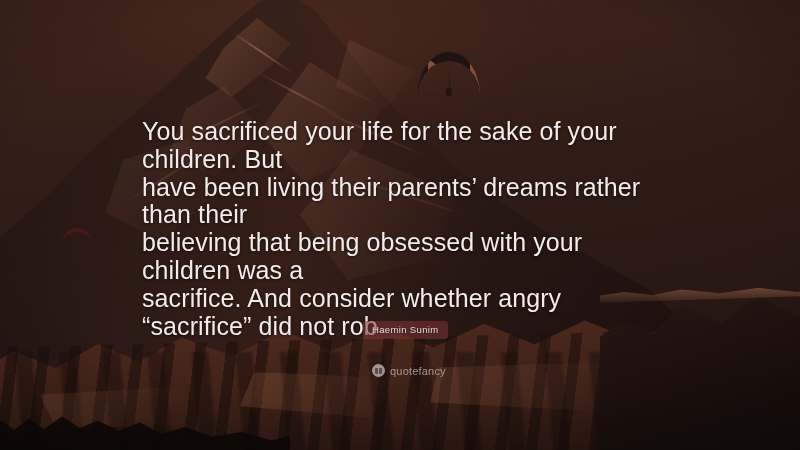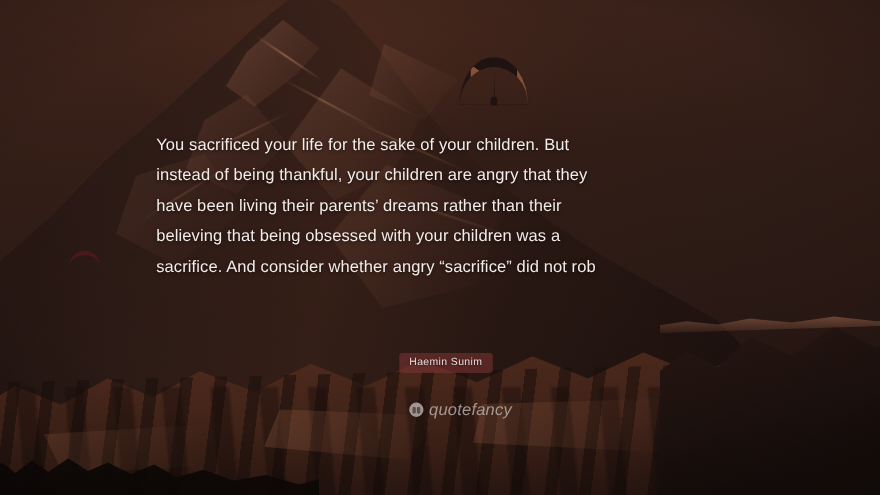--- a/index.html
+++ b/index.html
@@ -196,21 +196,21 @@
     border-radius: 50% 50% 50% 50% / 100% 100% 0 0;
     opacity: .92;
   }
 
   
   .quote {
     position: absolute;
     left: 142px; top: 118px;
     width: 520px;
     color: #f3ecea;
-    font-size: 15px;
+    font-size: 25px;
     line-height: 27.8px;
     letter-spacing: .1px;
     text-shadow: 0 1px 3px rgba(0,0,0,.55);
   }
   .quote p { margin: 0; }
 
   .author {
     position: absolute;
     left: 363px; top: 321px;
     padding: 3px 9px 4px;
@@ -233,21 +233,21 @@
     width: 13px; height: 13px; border-radius: 50%;
     background: #cfc6c2;
     display: flex; align-items: center; justify-content: center;
     gap: 1.5px;
   }
   .wm-badge i {
     display: block; width: 3px; height: 6px; border-radius: 1px;
     background: #6d6360;
   }
   .wm-text {
-    color: #cbc2bf; font-size: 15px; letter-spacing: .2px; font-style: italic;
+    color: #cbc2bf; font-size: 11px; letter-spacing: .2px;
   }
 </style>
 </head>
 <body>
 
 <div id="poster">
 
   <div class="bg-layer sky"></div>
   <div class="bg-layer sky-glow"></div>
 
@@ -291,21 +291,20 @@
 
   <div class="glider" style="left:62px; top:228px;">
     <div class="canopy-small"></div>
   </div>
 
   <div class="bg-layer scrim"></div>
   <div class="bg-layer vignette"></div>
 
   <div class="quote">
     <p>You sacrificed your life for the sake of your children. But</p>
-    <p>instead of being thankful, your children are angry that they</p>
     <p>have been living their parents’ dreams rather than their</p>
     <p>believing that being obsessed with your children was a</p>
     <p>sacrifice. And consider whether angry “sacrifice” did not rob</p>
   </div>
 
   <div class="author">Haemin Sunim</div>
 
   <div class="watermark">
     <span class="wm-badge">
       <i></i>

